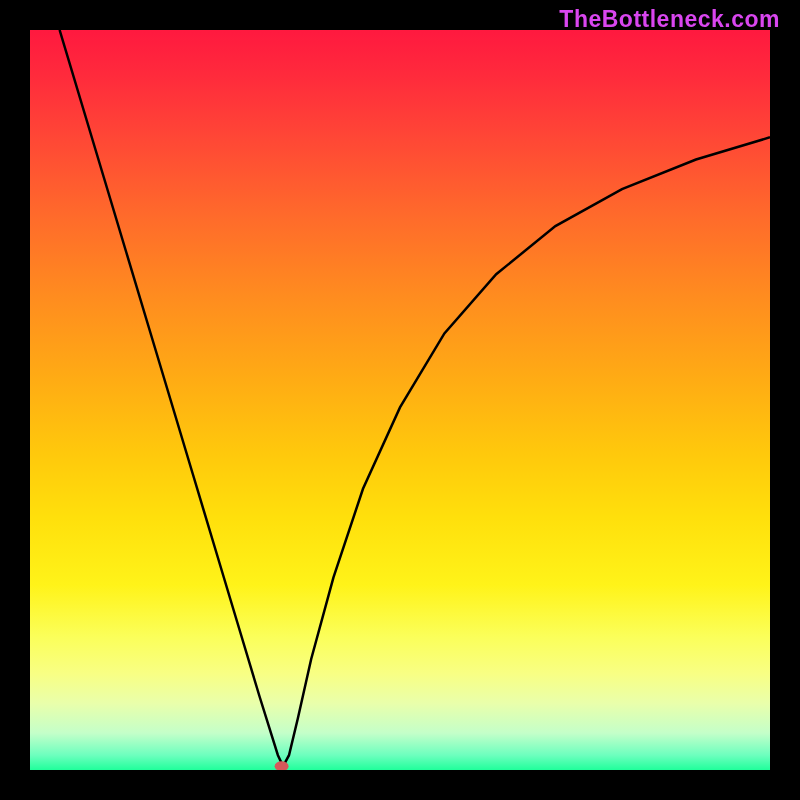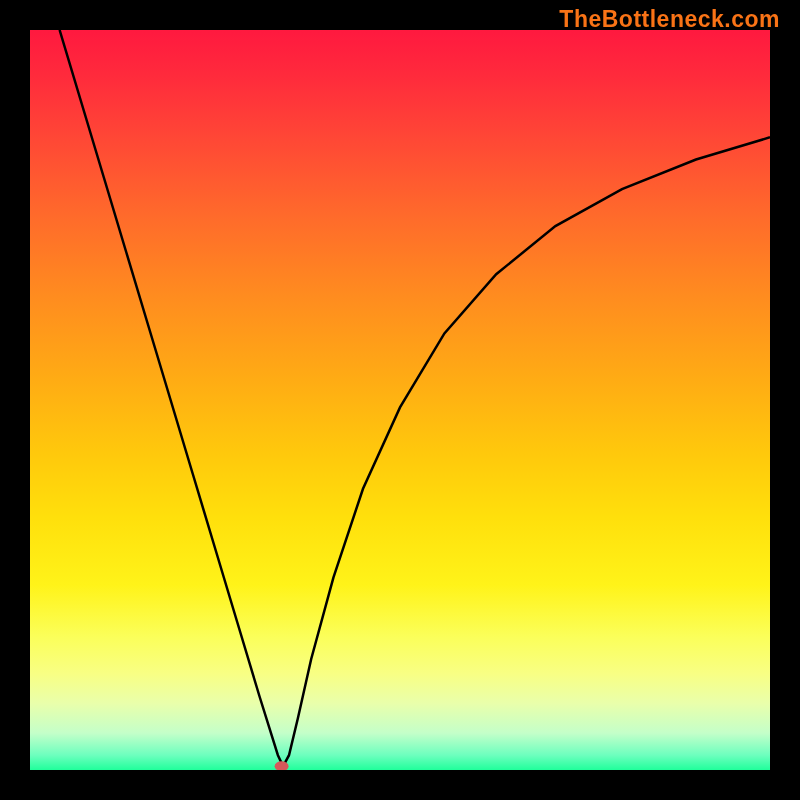--- a/index.html
+++ b/index.html
@@ -16,21 +16,21 @@
     width: 800px;
     height: 800px;
     background: #000;
   }
   .watermark {
     position: absolute;
     top: 6px;
     right: 20px;
     font-size: 23px;
     font-weight: bold;
-    color: #f97316;
+    color: #d946ef;
     letter-spacing: 0.5px;
     z-index: 10;
   }
   .plot-area {
     position: absolute;
     left: 30px;
     top: 30px;
     width: 740px;
     height: 740px;
     background: linear-gradient(to bottom,

